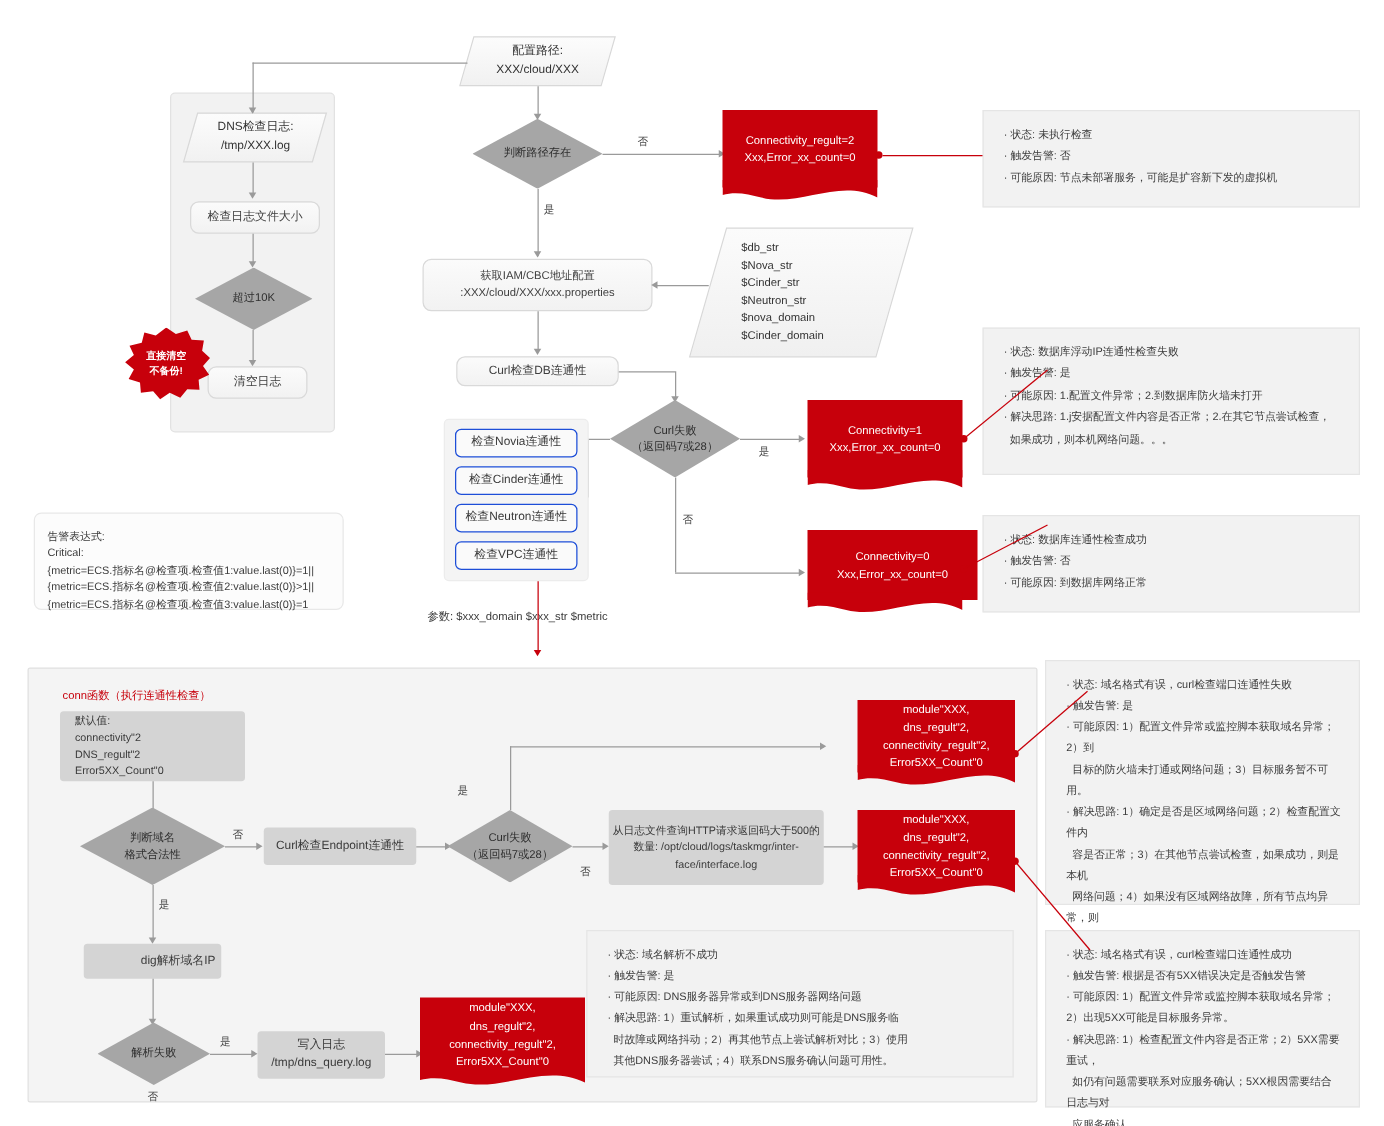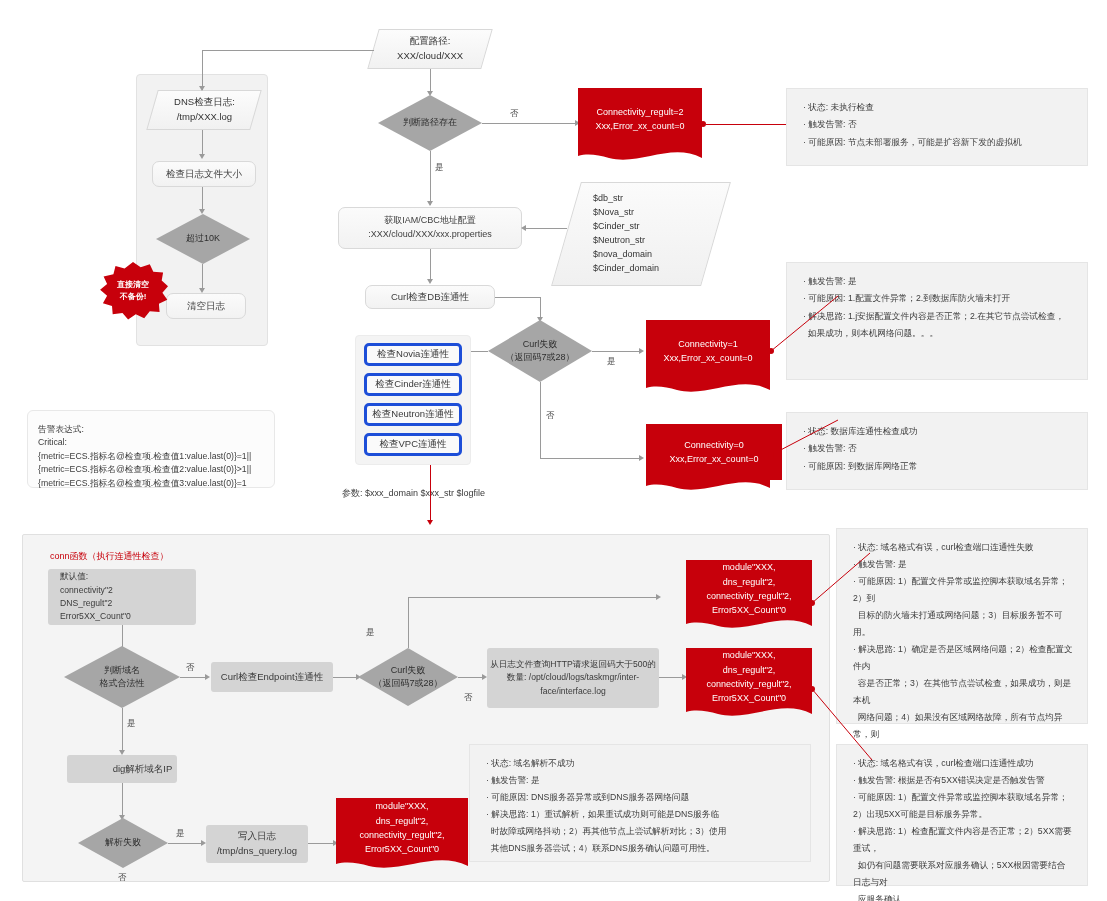--- a/index.html
+++ b/index.html
@@ -47,21 +47,21 @@
     color: #404040;
   }
   .proc {
     background: #d4d4d4;
     border: none;
     border-radius: 3px;
     color: #3a3a3a;
   }
   .proc.light {
     background: #fafafa;
-    border: 3px solid #1d4ed8;
+    border: 1px solid #1d4ed8;
     border-radius: 5px;
   }
   .diamond-wrap { position: absolute; }
   .diamond-wrap .dm {
     position: absolute; inset: 0;
     background: #a6a6a6;
     clip-path: polygon(50% 0%, 100% 50%, 50% 100%, 0% 50%);
   }
   .diamond-wrap .dtxt {
     position: absolute; inset: 0;
@@ -303,20 +303,21 @@
 
   <div class="info" style="left:786px; top:88px; width:302px; height:78px;">
     <div class="ln b">状态: 未执行检查</div>
     <div class="ln b">触发告警: 否</div>
     <div class="ln b">可能原因: 节点未部署服务，可能是扩容新下发的虚拟机</div>
   </div>
   <div class="ln-h red" style="left:706px; top:124px; width:80px;"></div>
   <div class="dot" style="left:700px; top:121px;"></div>
 
   <div class="info" style="left:786px; top:262px; width:302px; height:118px;">
+    <div class="ln b">状态: 数据库浮动IP连通性检查失败</div>
     <div class="ln b">触发告警: 是</div>
     <div class="ln b">可能原因: 1.配置文件异常；2.到数据库防火墙未打开</div>
     <div class="ln b">解决思路: 1.j安据配置文件内容是否正常；2.在其它节点尝试检查，
   如果成功，则本机网络问题。。。</div>
   </div>
   <div class="dot" style="left:768px; top:348px;"></div>
 
   <div class="info" style="left:786px; top:412px; width:302px; height:78px;">
     <div class="ln b">状态: 数据库连通性检查成功</div>
     <div class="ln b">触发告警: 否</div>
@@ -325,21 +326,21 @@
   <div class="dot" style="left:768px; top:452px;"></div>
 
   <div class="info white" style="left:27px; top:410px; width:248px; height:78px; border-radius:6px; line-height:1.55; padding:12px 10px;">
     <div class="ln">告警表达式:</div>
     <div class="ln">Critical:</div>
     <div class="ln">{metric=ECS.指标名@检查项.检查值1:value.last(0)}=1||</div>
     <div class="ln">{metric=ECS.指标名@检查项.检查值2:value.last(0)}&gt;1||</div>
     <div class="ln">{metric=ECS.指标名@检查项.检查值3:value.last(0)}=1</div>
   </div>
 
-  <div class="lab" style="left:342px; top:487px; font-size:9px; color:#3a3a3a;">参数: $xxx_domain $xxx_str $logfile</div>
+  <div class="lab" style="left:342px; top:487px; font-size:9px; color:#3a3a3a;">参数: $xxx_domain $xxx_str $metric</div>
   <div class="ln-v red" style="left:430px; top:465px; height:58px;"></div>
   <div class="arw down red" style="left:427px; top:520px;"></div>
 
   <div class="panel" style="left:22px; top:534px; width:808px; height:348px;"></div>
 
   <div class="lab red" style="left:50px; top:550px;">conn函数（执行连通性检查）</div>
 
   <div class="node proc" style="left:48px; top:569px; width:148px; height:56px; font-size:8.6px; text-align:left; justify-content:flex-start; padding-left:12px;">
     <span>默认值:
         connectivity"2

